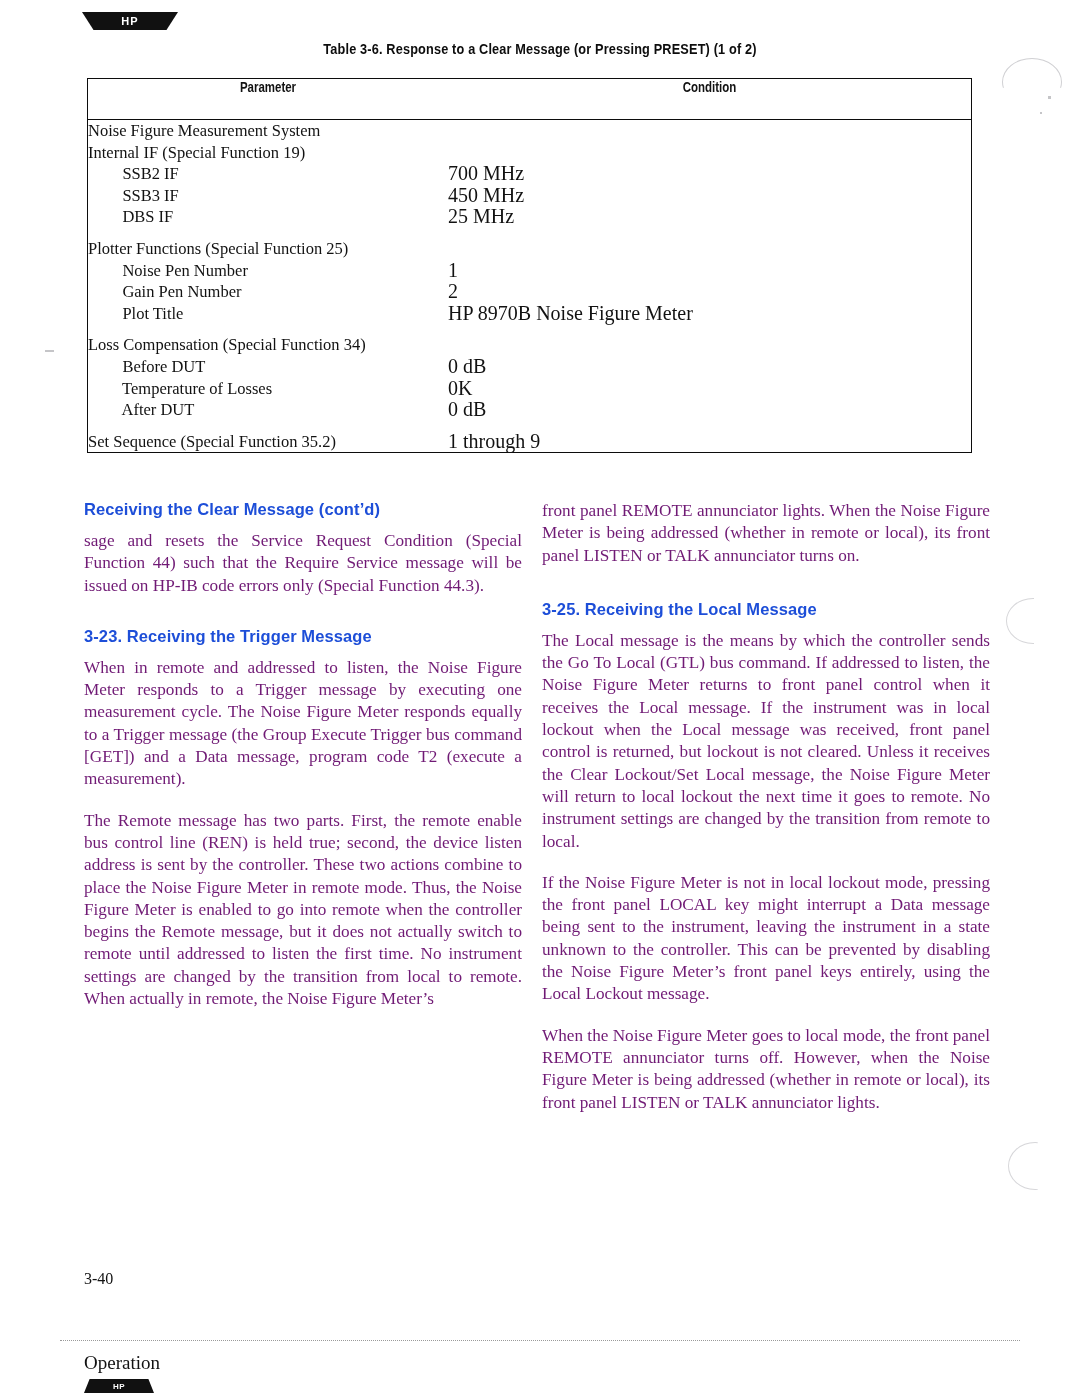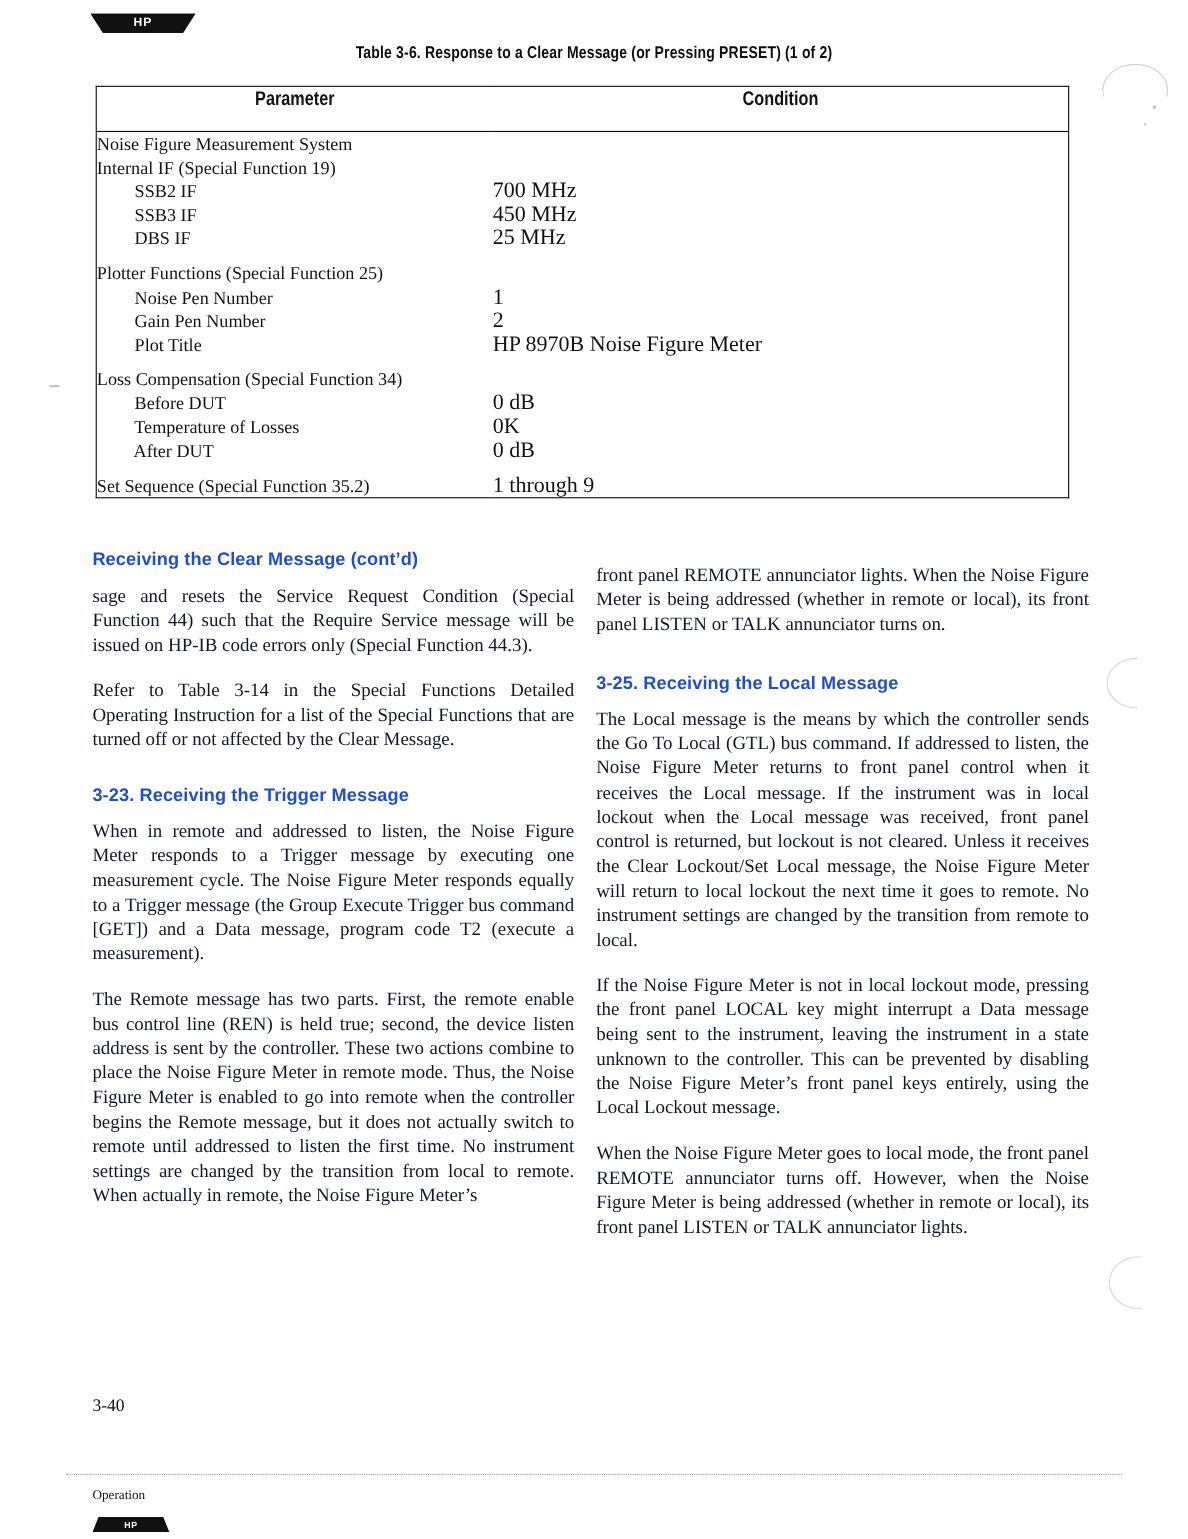--- a/index.html
+++ b/index.html
@@ -62,21 +62,21 @@
     background:#fff;
   }
   .data-table td, .data-table th{ border:0; padding:0; vertical-align:top; }
 
   .thead-row td{
     border-bottom:1.4px solid #0c0c0c;
     height:40px;
     text-align:center;
     font-family:"Liberation Sans", sans-serif;
     font-weight:bold;
-    font-size:18px;
+    font-size:14px;
   }
   .thead-row .hcell-inner{ transform:scaleX(.82); display:block; }
   .col-param{ width:360px; border-right:1.3px solid #0c0c0c; }
   .col-cond { width:auto; }
 
   .body-row td{ padding:0; }
   .param-cell{
     border-right:1.3px solid #0c0c0c;
     padding:6px 0 10px 18px;
     font-size:16.5px;
@@ -103,43 +103,43 @@
   h2.sec-head{
     font-family:"Liberation Sans", sans-serif;
     font-size:16.5px;
     font-weight:bold;
     margin:0 0 11px 0;
     letter-spacing:.1px;
     color:#1d4ed8;
   }
   h2.sec-head.spaced{ margin-top:30px; }
   p.body{
-    margin:12px 0 19px 0;
+    margin:0 0 19px 0;
     font-size:17.2px;
     line-height:22.3px;
     text-align:justify;
     text-justify:inter-word;
-    color:#0f172a;
+    color:#701a75;
     hyphens:none;
   }
   p.body:last-child{ margin-bottom:0; }
   .gap-lg{ height:14px; }
 
   
   .page-num{
     position:absolute; left:84px; top:1270px;
     font-size:16px;
   }
   .footer-rule{
     position:absolute; left:60px; top:1340px; width:960px;
     border-top:1px dotted #9a9a9a;
   }
   .footer-left{
     position:absolute; left:84px; top:1352px;
-    font-size:12px;
+    font-size:19px;
   }
   .footer-right{
     position:absolute; right:84px; top:1432px;
     font-size:17px;
     font-family:"Liberation Serif", serif;
   }
   .footer-logo{
     position:absolute; left:84px; top:1379px;
     width:70px; height:14px;
   }
@@ -230,21 +230,20 @@
         <div class="ln">1 through 9</div>
       </div>
     </td>
   </tr>
 </tbody>
   </table>
 
 <div class="col-left">
   <h2 class="sec-head">Receiving the Clear Message (cont’d)</h2>
   <p class="body">sage and resets the Service Request Condition (Special Function 44) such that the Require Service message will be issued on HP-IB code errors only (Special Function 44.3).</p>
-  <p class="body">Refer to Table 3-14 in the Special Functions Detailed Operating Instruction for a list of the Special Functions that are turned off or not affected by the Clear Message.</p>
   <h2 class="sec-head spaced">3-23.  Receiving the Trigger Message</h2>
   <p class="body">When in remote and addressed to listen, the Noise Figure Meter responds to a Trigger message by executing one measurement cycle. The Noise Figure Meter responds equally to a Trigger message (the Group Execute Trigger bus command [GET]) and a Data message, program code T2 (execute a measurement).</p>
   <p class="body">The Remote message has two parts. First, the remote enable bus control line (REN) is held true; second, the device listen address is sent by the controller. These two actions combine to place the Noise Figure Meter in remote mode. Thus, the Noise Figure Meter is enabled to go into remote when the controller begins the Remote message, but it does not actually switch to remote until addressed to listen the first time. No instrument settings are changed by the transition from local to remote. When actually in remote, the Noise Figure Meter’s</p>
 </div>
 
 <div class="col-right">
   <p class="body">front panel REMOTE annunciator lights. When the Noise Figure Meter is being addressed (whether in remote or local), its front panel LISTEN or TALK annunciator turns on.</p>
   <div class="gap-lg"></div>
   <h2 class="sec-head">3-25.  Receiving the Local Message</h2>
   <p class="body">The Local message is the means by which the controller sends the Go To Local (GTL) bus command. If addressed to listen, the Noise Figure Meter returns to front panel control when it receives the Local message. If the instrument was in local lockout when the Local message was received, front panel control is returned, but lockout is not cleared. Unless it receives the Clear Lockout/Set Local message, the Noise Figure Meter will return to local lockout the next time it goes to remote. No instrument settings are changed by the transition from remote to local.</p>

